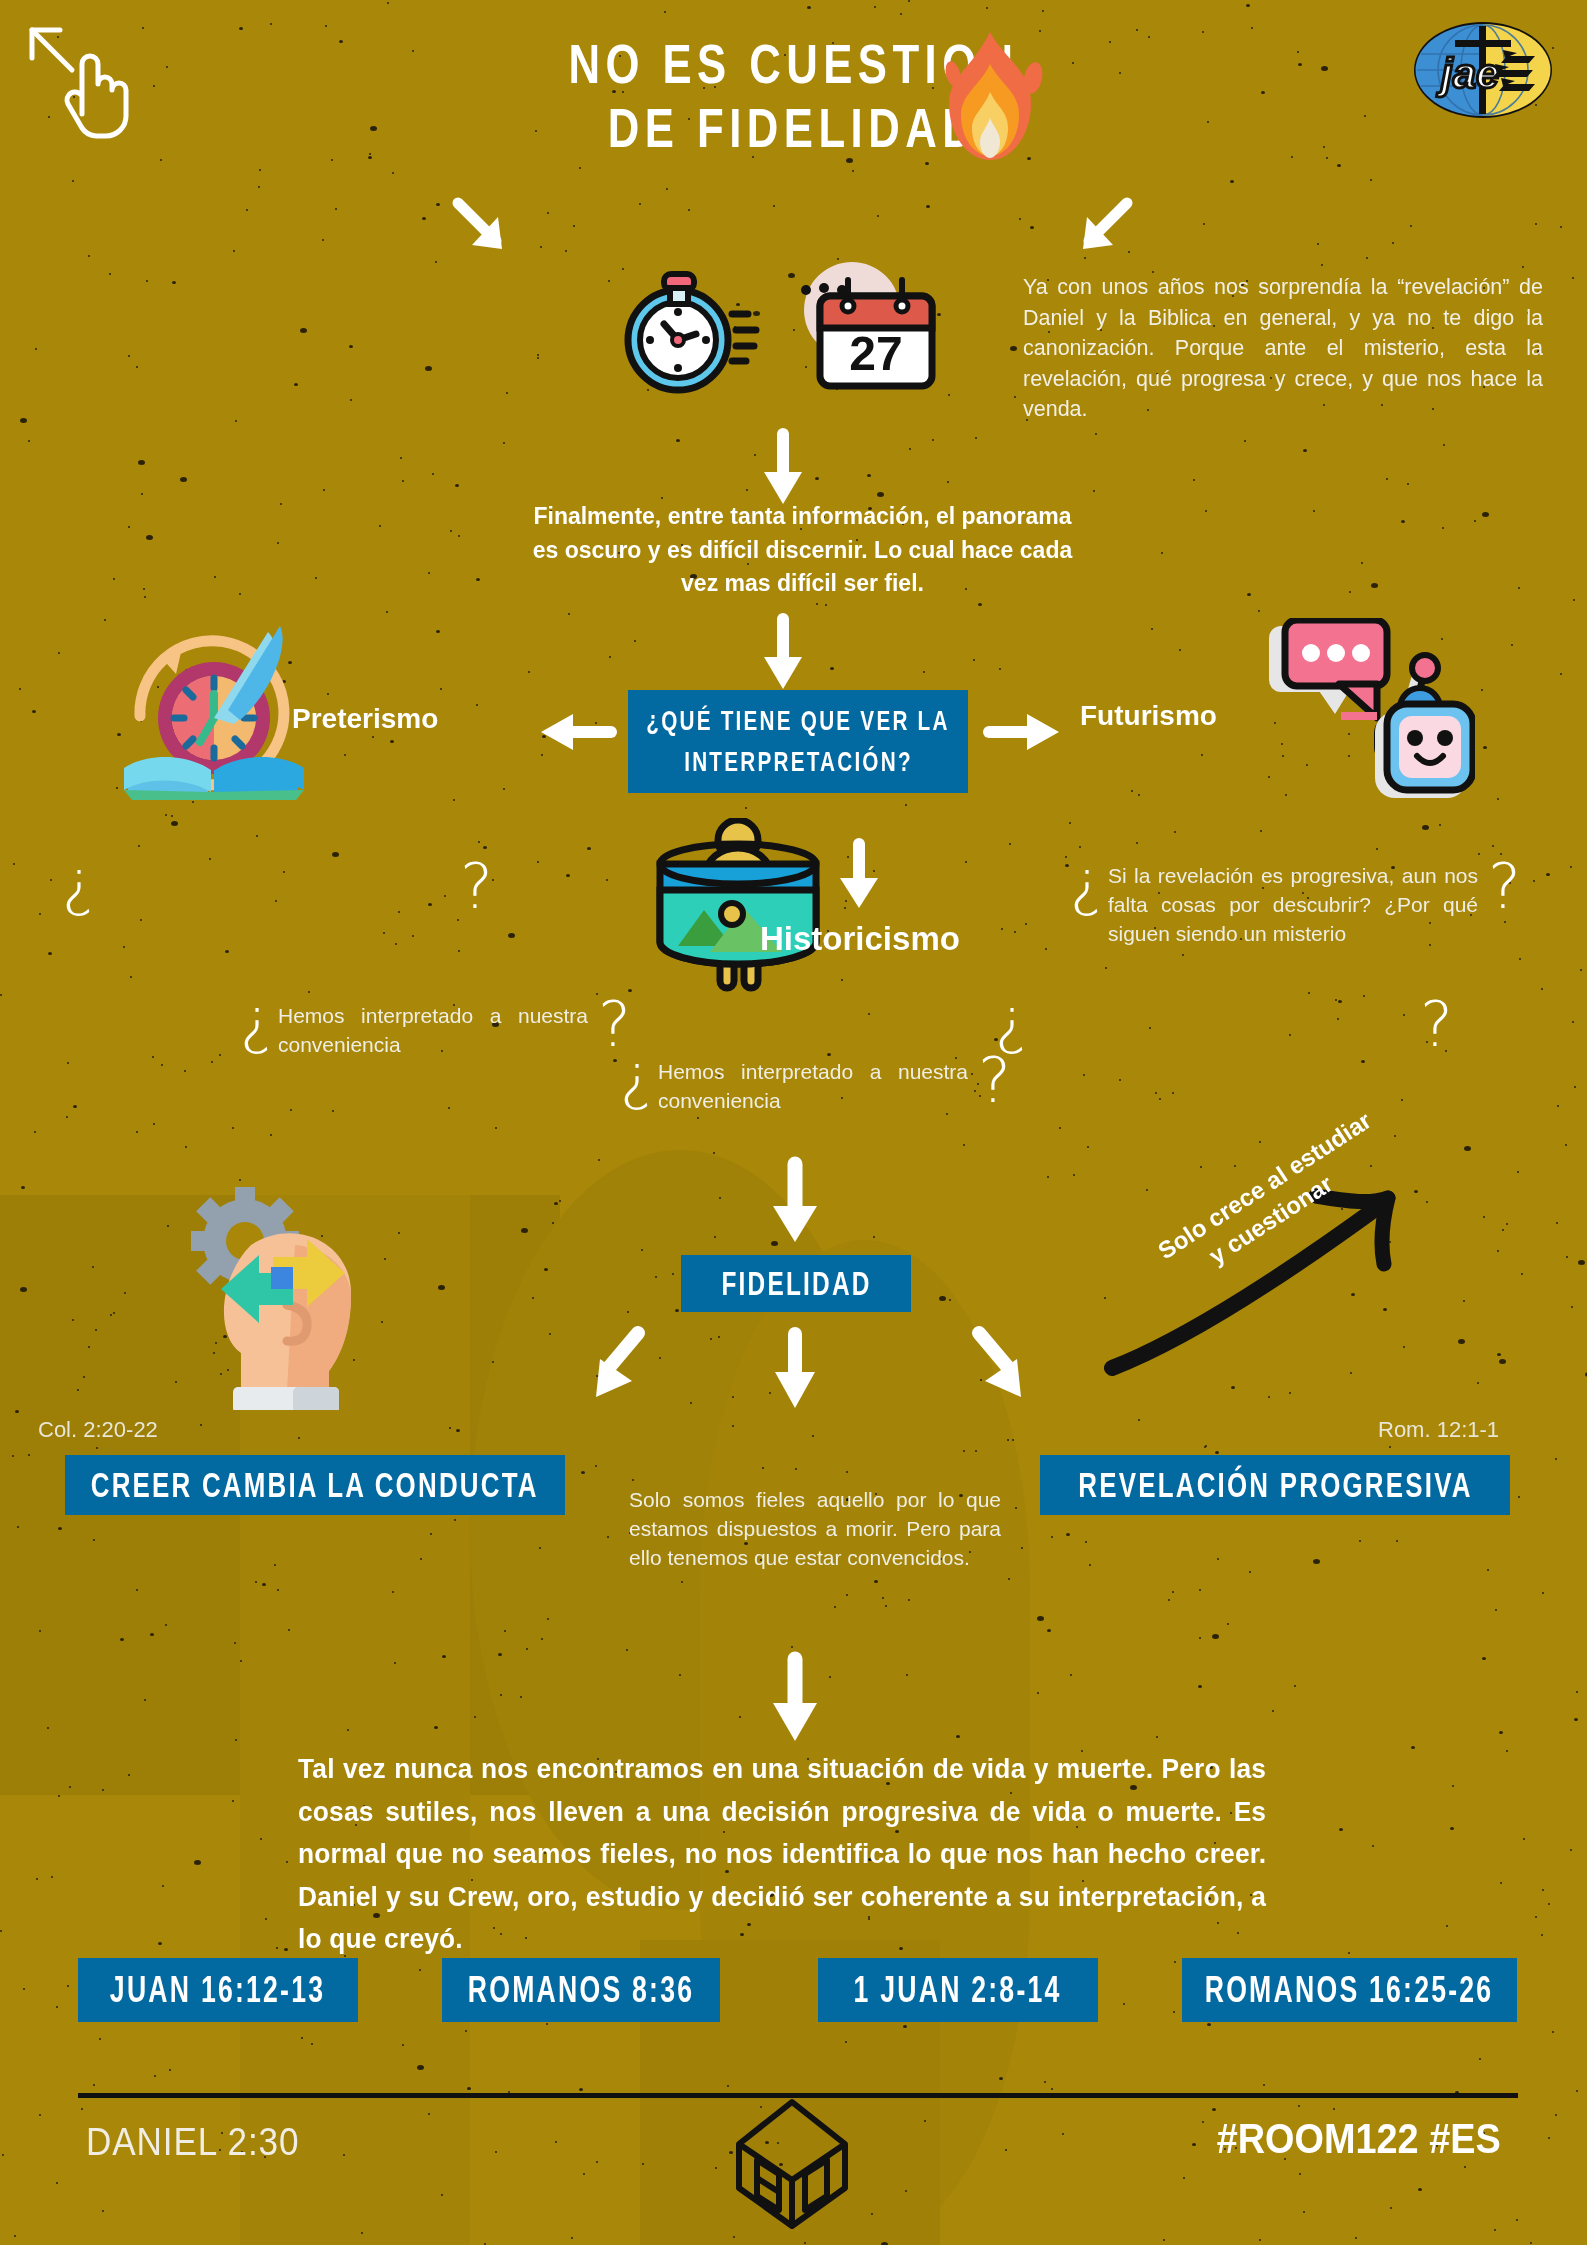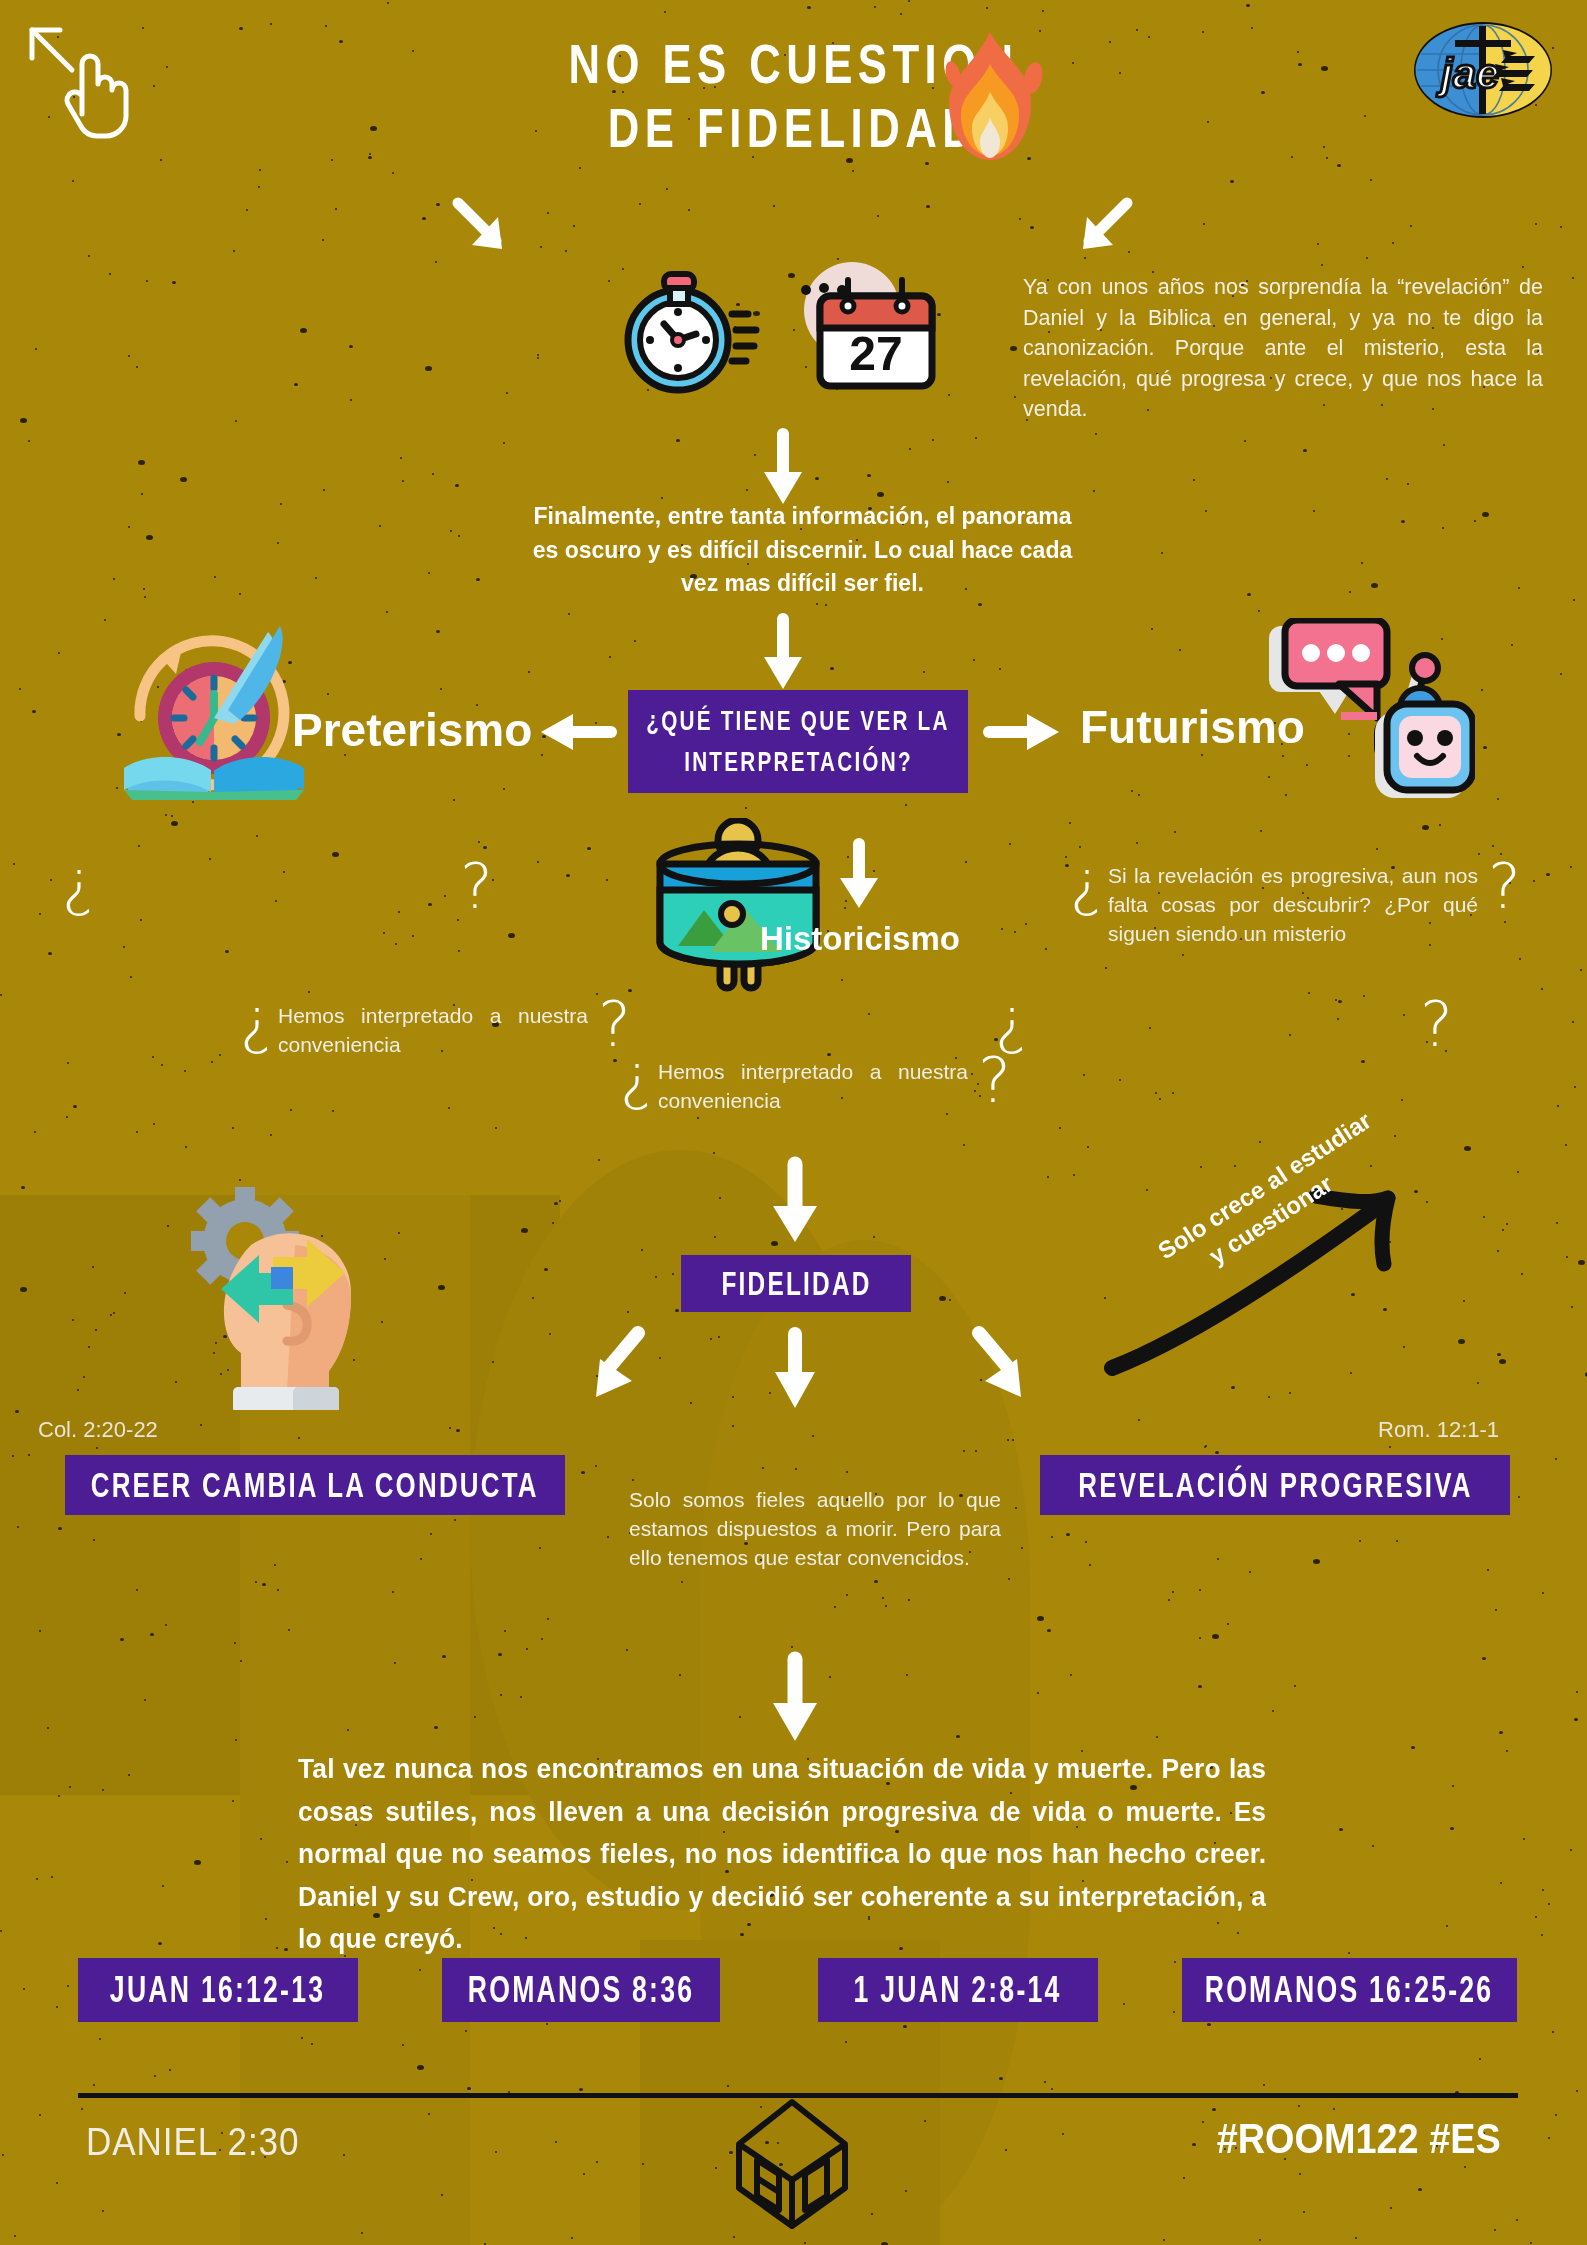--- a/index.html
+++ b/index.html
@@ -46,30 +46,30 @@
   }
 
   .bigbold{
     color:#ffffff;font-weight:bold;
     font-family:"Liberation Sans Narrow","Liberation Sans",sans-serif;
     font-size:28px;line-height:1.52;text-align:justify;letter-spacing:.2px;
     transform:scaleX(.94);transform-origin:0 0;
   }
 
   .blackbox{
-    position:absolute;background:#4c1d95;color:#fff;
+    position:absolute;background:#0369a1;color:#fff;
     font-family:"Liberation Sans Narrow","Liberation Sans",sans-serif;
     font-weight:bold;text-align:center;
     display:flex;align-items:center;justify-content:center;
     letter-spacing:3px;
   }
   .blackbox span{display:block;transform:scaleX(.74);transform-origin:50% 50%;white-space:nowrap;}
 
   .cat-label{
-    position:absolute;color:#fff;font-weight:bold;font-size:46px;
+    position:absolute;color:#fff;font-weight:bold;font-size:28px;
     font-family:"Liberation Sans",sans-serif;
   }
 
   .verse-ref{position:absolute;color:#e9e6d8;font-size:22px;}
 
   .footer-line{position:absolute;left:78px;top:2093px;width:1440px;height:5px;background:#111;}
   .footer-left{position:absolute;left:86px;top:2120px;color:#f0eee4;font-size:39px;letter-spacing:1px;
     font-family:"Liberation Sans Narrow","Liberation Sans",sans-serif;transform:scaleX(.9);transform-origin:0 0;}
   .footer-right{position:absolute;right:86px;top:2114px;color:#fff;font-size:43px;font-weight:bold;letter-spacing:0px;
     font-family:"Liberation Sans Narrow","Liberation Sans",sans-serif;transform:scaleX(.88);transform-origin:100% 0;}

